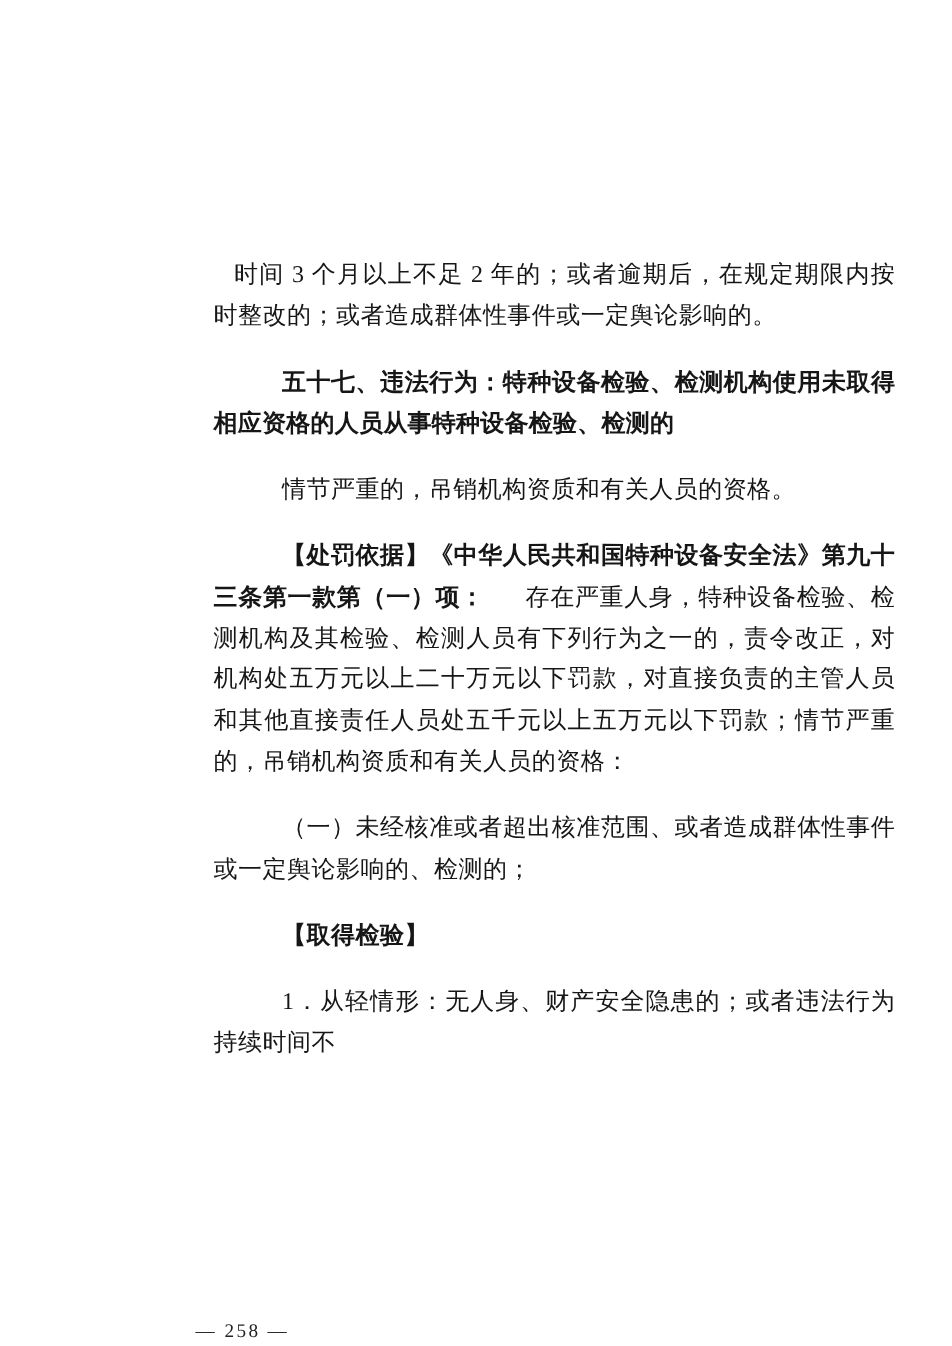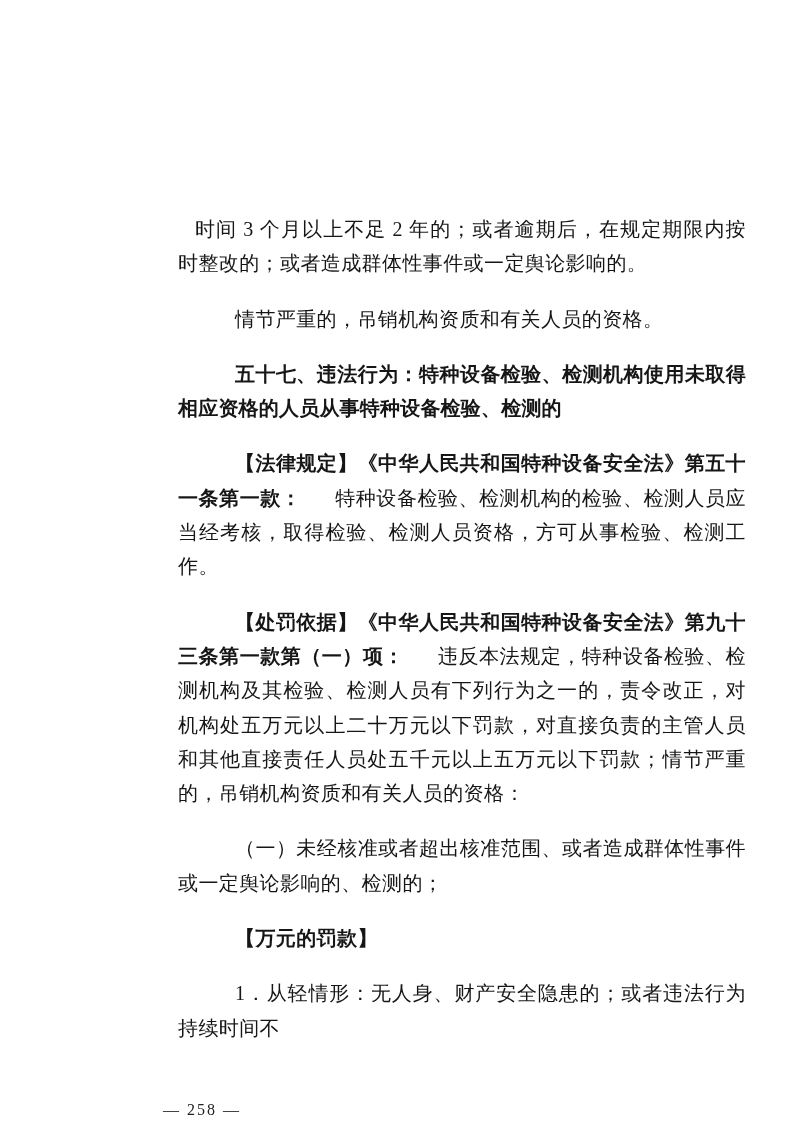--- a/index.html
+++ b/index.html
@@ -49,22 +49,21 @@
     color: #222222;
     font-family: "Liberation Serif", "DejaVu Serif", serif;
   }
 </style>
 </head>
 <body>
 
 <div class="page">
   <main class="doc-body">
       <p class="para no-indent"><span class="run">时间 3 个月以上不足 2 年的；或者逾期后，在规定期限内按时整改的；或者造成群体性事件或一定舆论影响的。</span></p>
+      <p class="para heading indent"><span class="run bold">五十七、违法行为：特种设备检验、检测机构使用未取得相应资格的人员从事特种设备检验、检测的</span></p>
       <p class="para indent"><span class="run">情节严重的，吊销机构资质和有关人员的资格。</span></p>
-      <p class="para heading indent"><span class="run bold">五十七、违法行为：特种设备检验、检测机构使用未取得相应资格的人员从事特种设备检验、检测的</span></p>
-      <p class="para indent"><span class="run bold">【法律规定】《中华人民共和国特种设备安全法》第五十一条第一款：</span><span class="run">特种设备检验、检测机构的检验、检测人员应当经考核，取得检验、检测人员资格，方可从事检验、检测工作。</span></p>
-      <p class="para indent"><span class="run bold">【处罚依据】《中华人民共和国特种设备安全法》第九十三条第一款第（一）项：</span><span class="run">违反本法规定，特种设备检验、检测机构及其检验、检测人员有下列行为之一的，责令改正，对机构处五万元以上二十万元以下罚款，对直接负责的主管人员和其他直接责任人员处五千元以上五万元以下罚款；情节严重的，吊销机构资质和有关人员的资格：</span></p>
+      <p class="para indent"><span class="run bold">【处罚依据】《中华人民共和国特种设备安全法》第九十三条第一款第（一）项：</span><span class="run">存在严重人身，特种设备检验、检测机构及其检验、检测人员有下列行为之一的，责令改正，对机构处五万元以上二十万元以下罚款，对直接负责的主管人员和其他直接责任人员处五千元以上五万元以下罚款；情节严重的，吊销机构资质和有关人员的资格：</span></p>
       <p class="para indent"><span class="run">（一）未经核准或者超出核准范围、或者造成群体性事件或一定舆论影响的、检测的；</span></p>
-      <p class="para indent"><span class="run bold">【万元的罚款】</span></p>
+      <p class="para indent"><span class="run bold">【取得检验】</span></p>
       <p class="para indent"><span class="run">1．从轻情形：无人身、财产安全隐患的；或者违法行为持续时间不</span></p>
     </main>
   <div class="footer">— 258 —</div>
 </div>
 
 </body></html>

